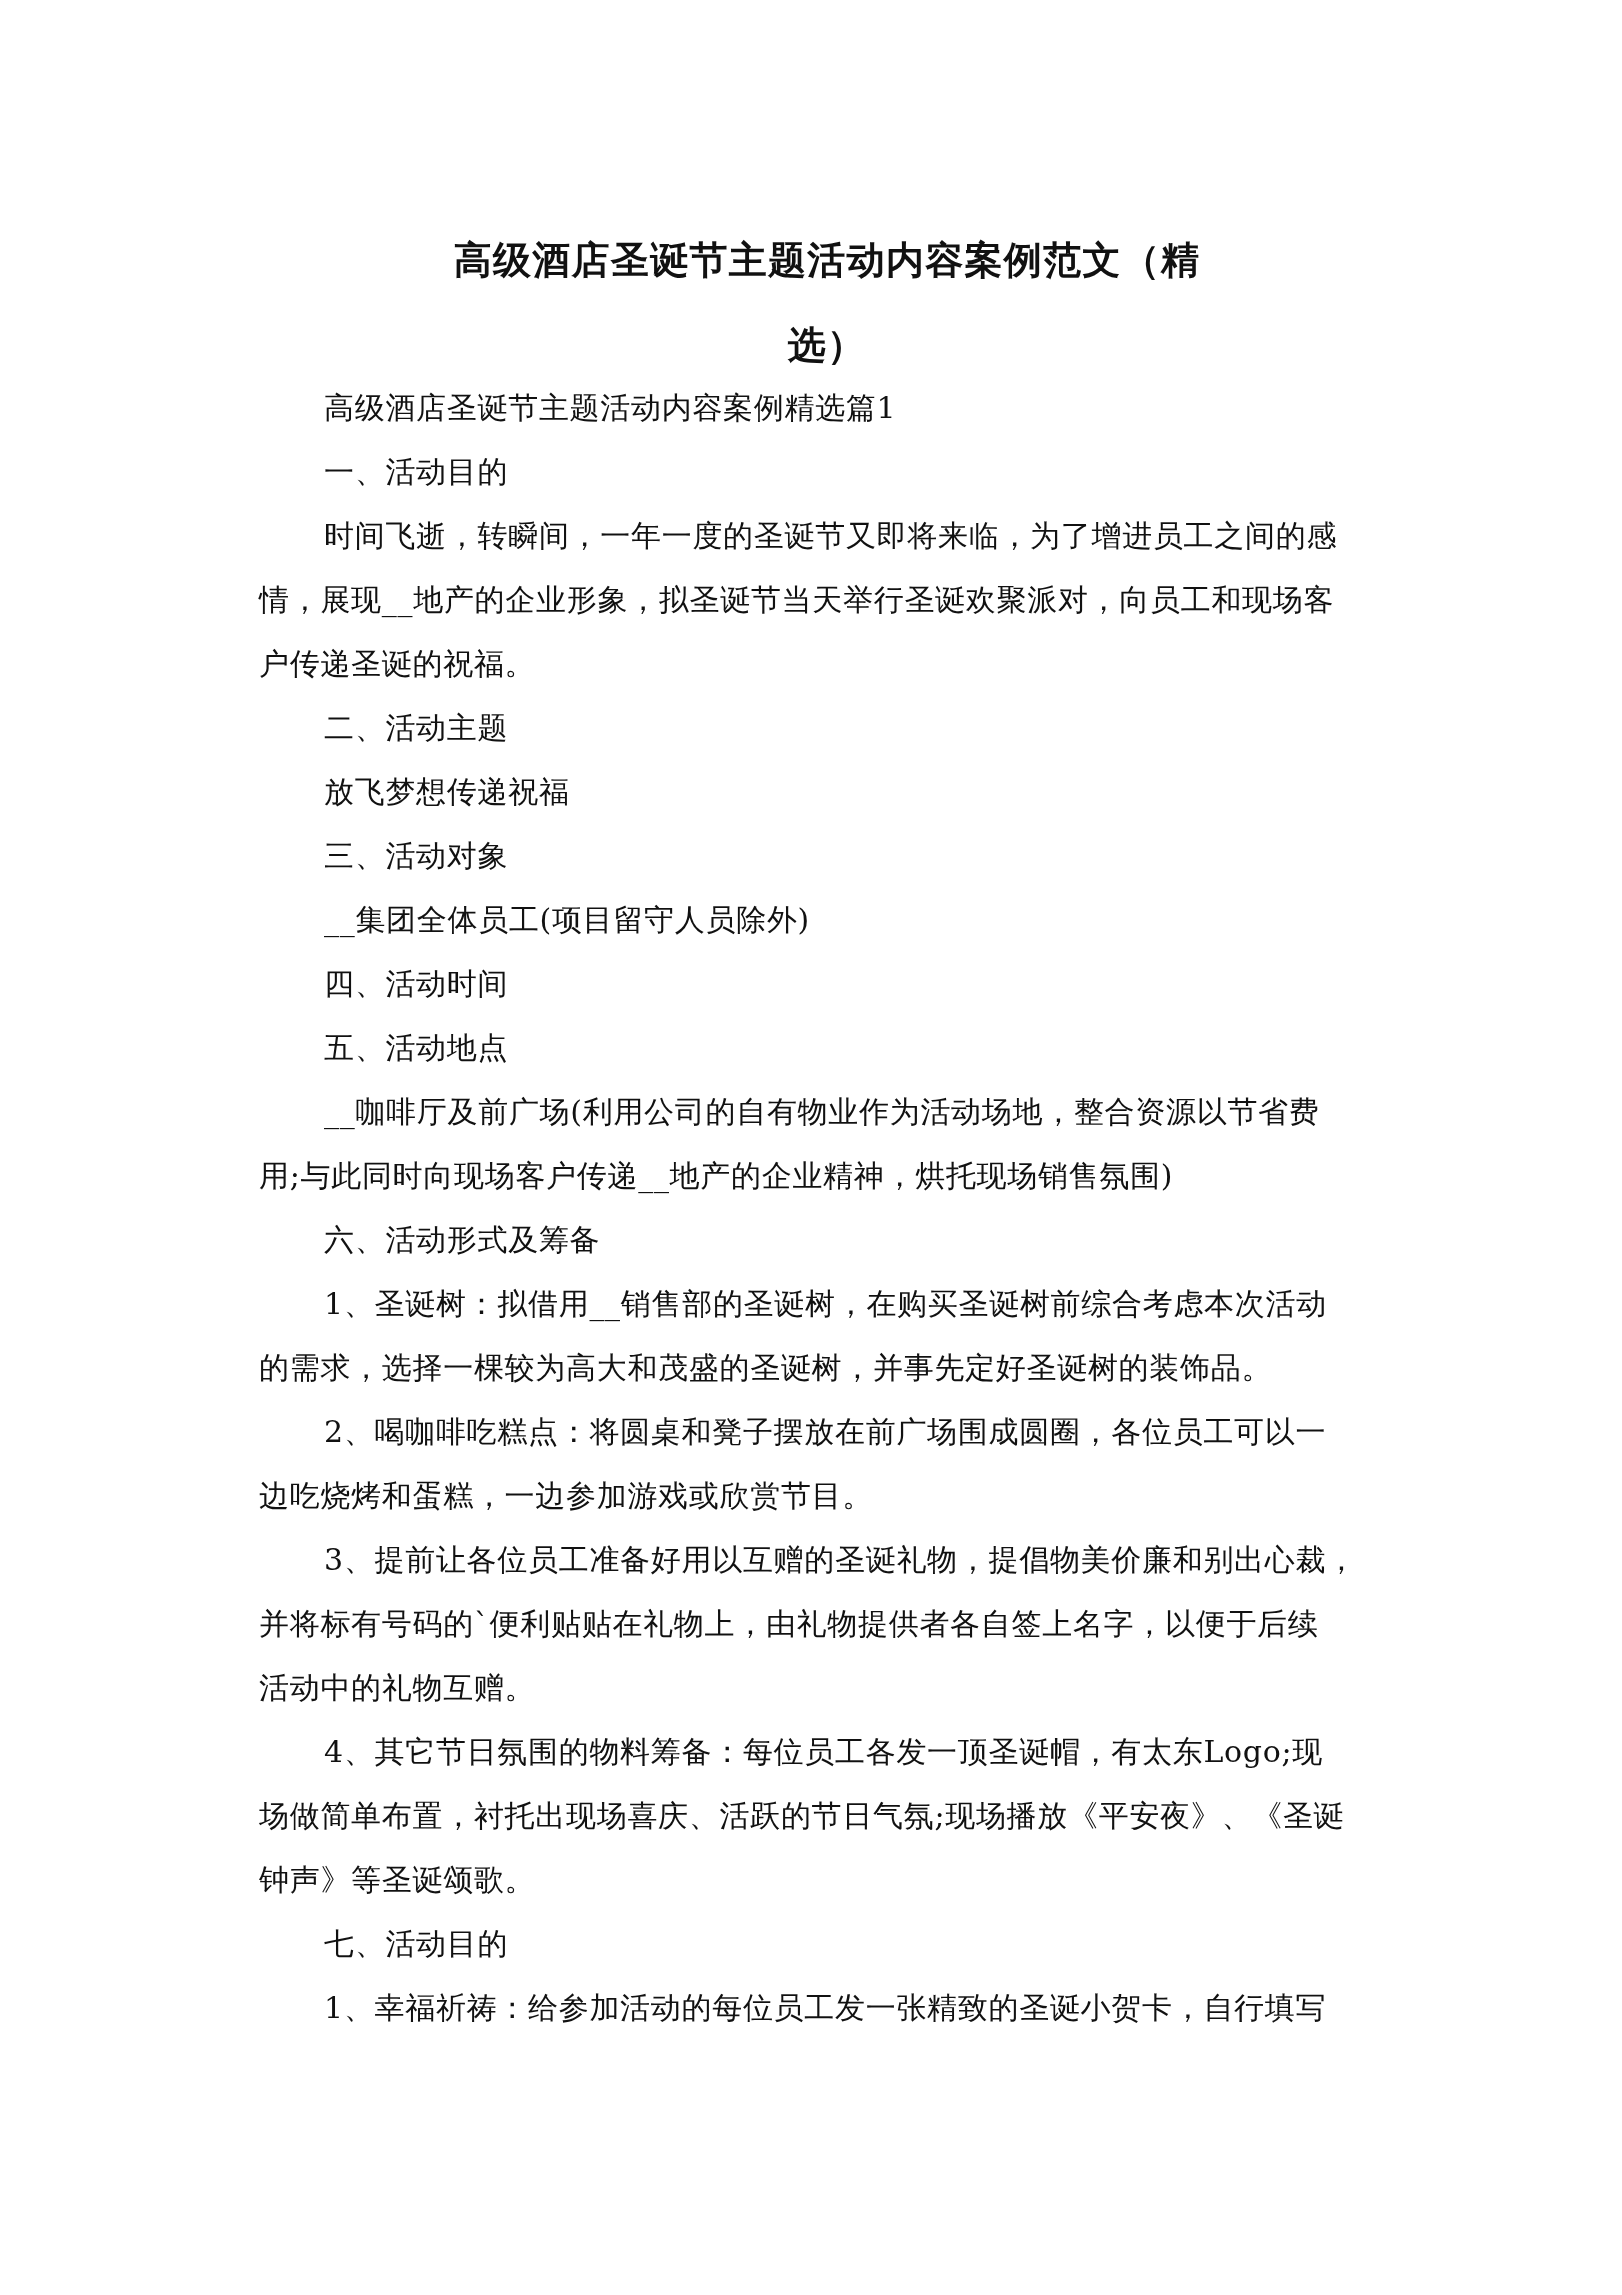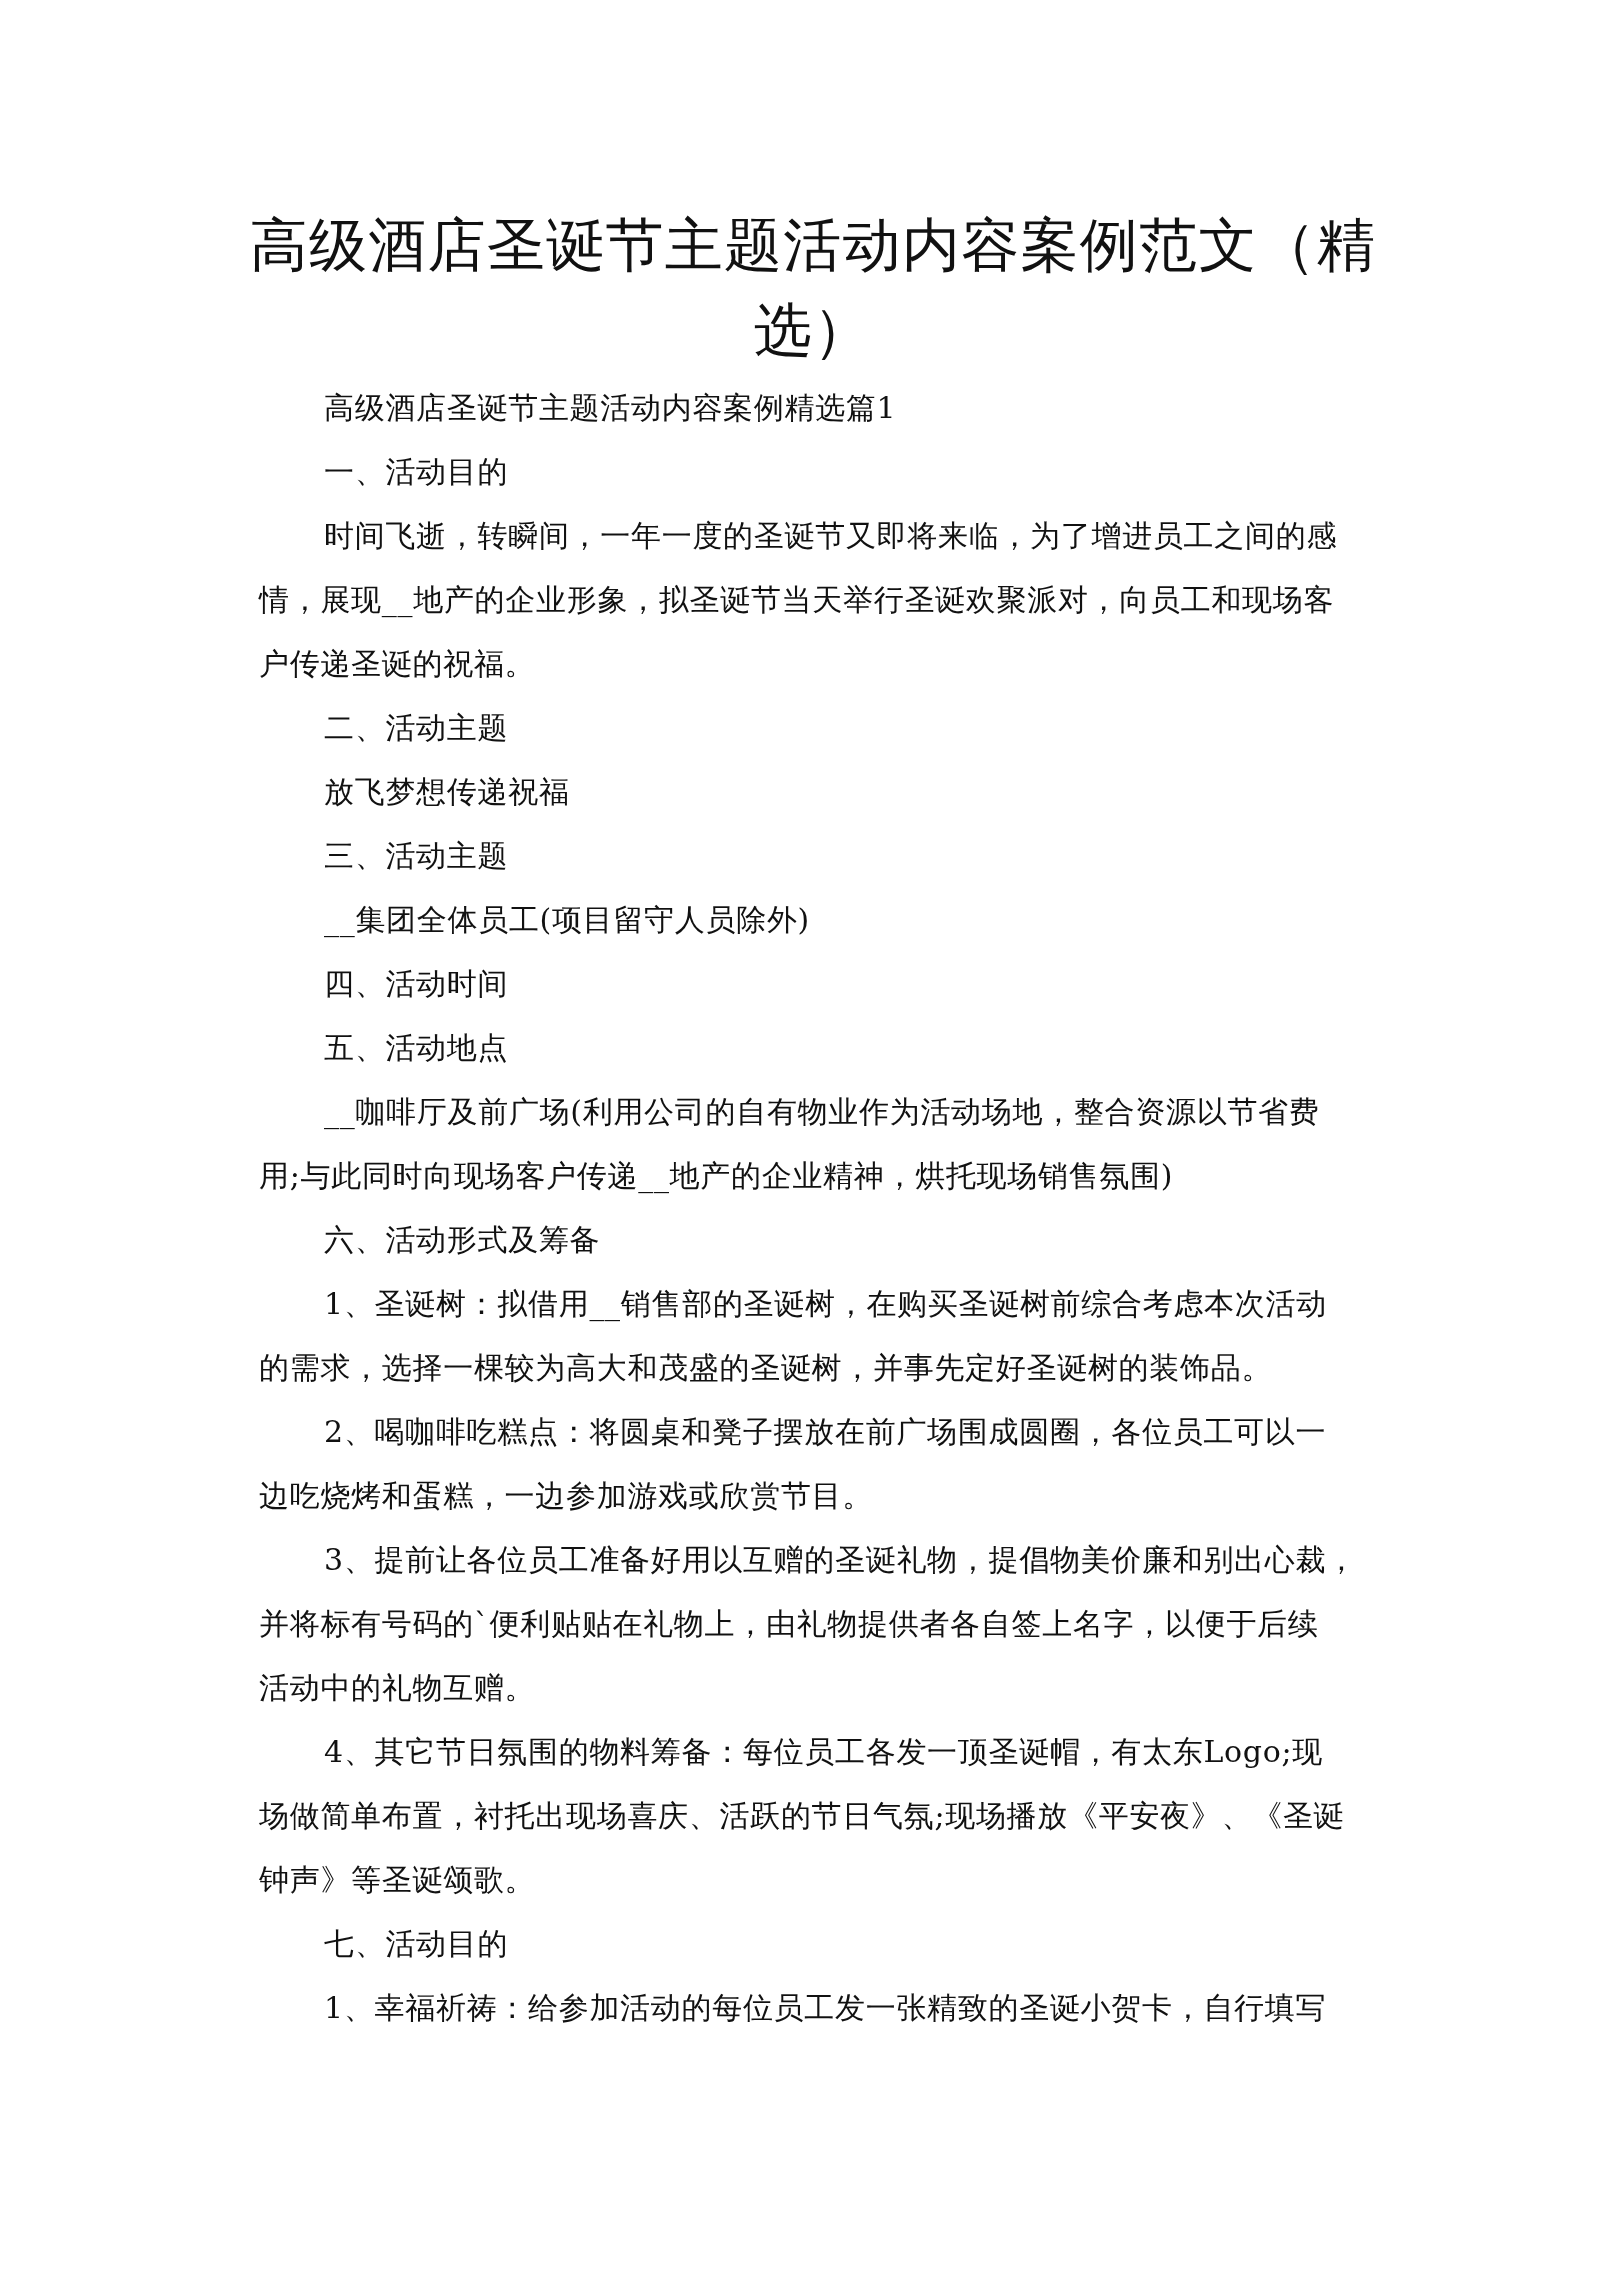--- a/index.html
+++ b/index.html
@@ -20,24 +20,24 @@
     left: 247px;
     top: 0;
     width: 1132px;
   }
   .title {
     position: absolute;
     left: 0;
     top: 203px;
     width: 1132px;
     text-align: center;
-    font-size: 58px;
+    font-size: 38px;
     line-height: 85px;
-    font-weight: normal;
-    margin: 0;
+    font-weight: bold;
+    margin: 14px;
     letter-spacing: 1.3px;
   }
   .body {
     position: absolute;
     left: 12px;
     top: 376px;
     width: 1132px;
   }
   .line {
     display: block;
@@ -61,21 +61,21 @@
   </h1>
 
   <div class="body" id="body-lines">
     <span class="line indent">高级酒店圣诞节主题活动内容案例精选篇1</span>
     <span class="line indent">一、活动目的</span>
     <span class="line indent">时间飞逝，转瞬间，一年一度的圣诞节又即将来临，为了增进员工之间的感</span>
     <span class="line">情，展现__地产的企业形象，拟圣诞节当天举行圣诞欢聚派对，向员工和现场客</span>
     <span class="line">户传递圣诞的祝福。</span>
     <span class="line indent">二、活动主题</span>
     <span class="line indent">放飞梦想传递祝福</span>
-    <span class="line indent">三、活动主题</span>
+    <span class="line indent">三、活动对象</span>
     <span class="line indent">__集团全体员工(项目留守人员除外)</span>
     <span class="line indent">四、活动时间</span>
     <span class="line indent">五、活动地点</span>
     <span class="line indent">__咖啡厅及前广场(利用公司的自有物业作为活动场地，整合资源以节省费</span>
     <span class="line">用;与此同时向现场客户传递__地产的企业精神，烘托现场销售氛围)</span>
     <span class="line indent">六、活动形式及筹备</span>
     <span class="line indent">1、圣诞树：拟借用__销售部的圣诞树，在购买圣诞树前综合考虑本次活动</span>
     <span class="line">的需求，选择一棵较为高大和茂盛的圣诞树，并事先定好圣诞树的装饰品。</span>
     <span class="line indent">2、喝咖啡吃糕点：将圆桌和凳子摆放在前广场围成圆圈，各位员工可以一</span>
     <span class="line">边吃烧烤和蛋糕，一边参加游戏或欣赏节目。</span>

